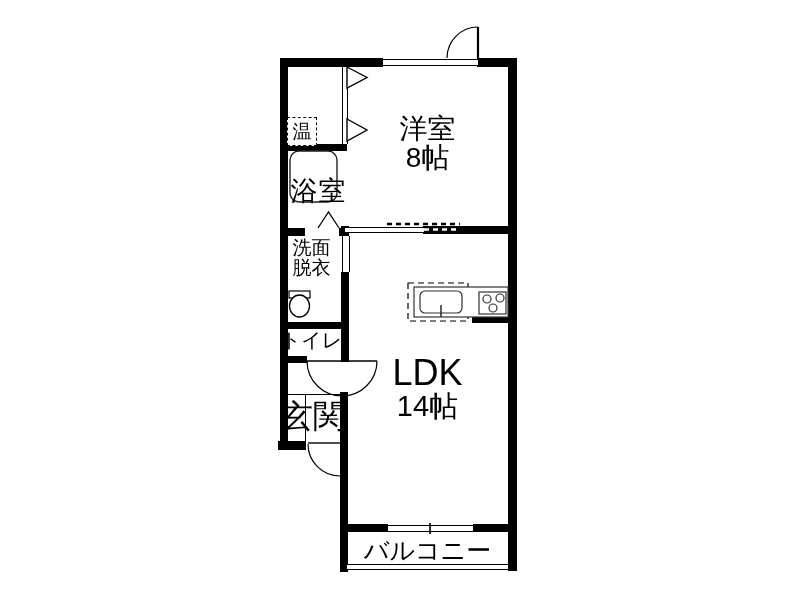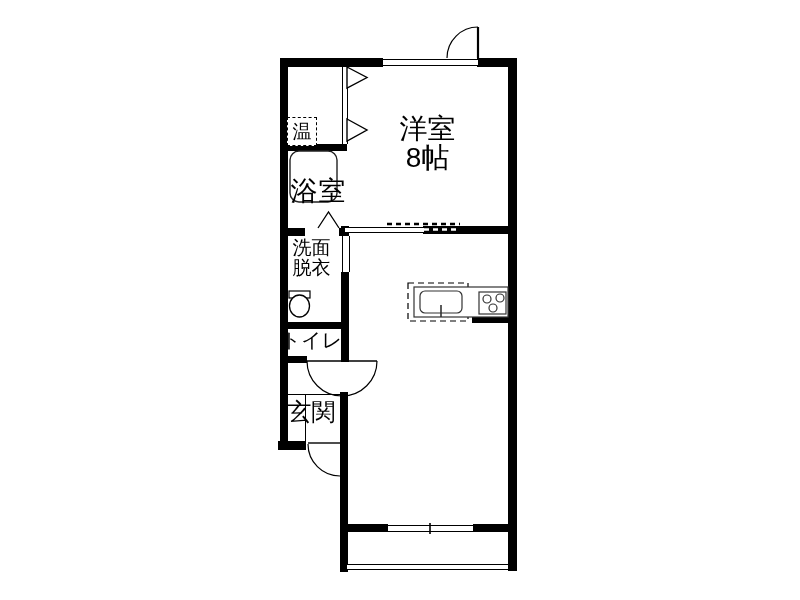--- a/index.html
+++ b/index.html
@@ -98,32 +98,39 @@
     </g>
 
     <line x1="430" y1="523" x2="430" y2="534" stroke="#000" stroke-width="1.6"></line>
   </svg>
 
   <div class="lbl" style="left:347px;top:114px;width:161px;font-size:28px;">
     <span>洋室</span><br>
     <span>8帖</span>
   </div>
 
+  <div class="lbl" style="left:347px;top:354px;width:161px;">
+    <span style="font-size:36px;">LDK</span><br>
+    <span style="font-size:29px;">14帖</span>
+  </div>
 
+  <div class="lbl" style="left:347px;top:537px;width:161px;font-size:25px;">
+    <span>バルコニー</span>
+  </div>
 
   <div class="lbl" style="left:281px;top:177px;width:61px;font-size:27px;letter-spacing:1px;margin-left:7px;">
     <span>浴室</span>
   </div>
 
   <div class="lbl" style="left:281px;top:238px;width:61px;font-size:19px;">
     <span>洗面</span><br>
     <span>脱衣</span>
   </div>
 
   <div class="lbl" style="left:279px;top:330px;width:65px;font-size:20px;">
     <span>トイレ</span>
   </div>
 
-  <div class="lbl" style="left:281px;top:400px;width:61px;font-size:24px;">
+  <div class="lbl" style="left:281px;top:400px;width:61px;font-size:32px;">
     <span>玄関</span>
   </div>
 
 </div>
 
 </body></html>

